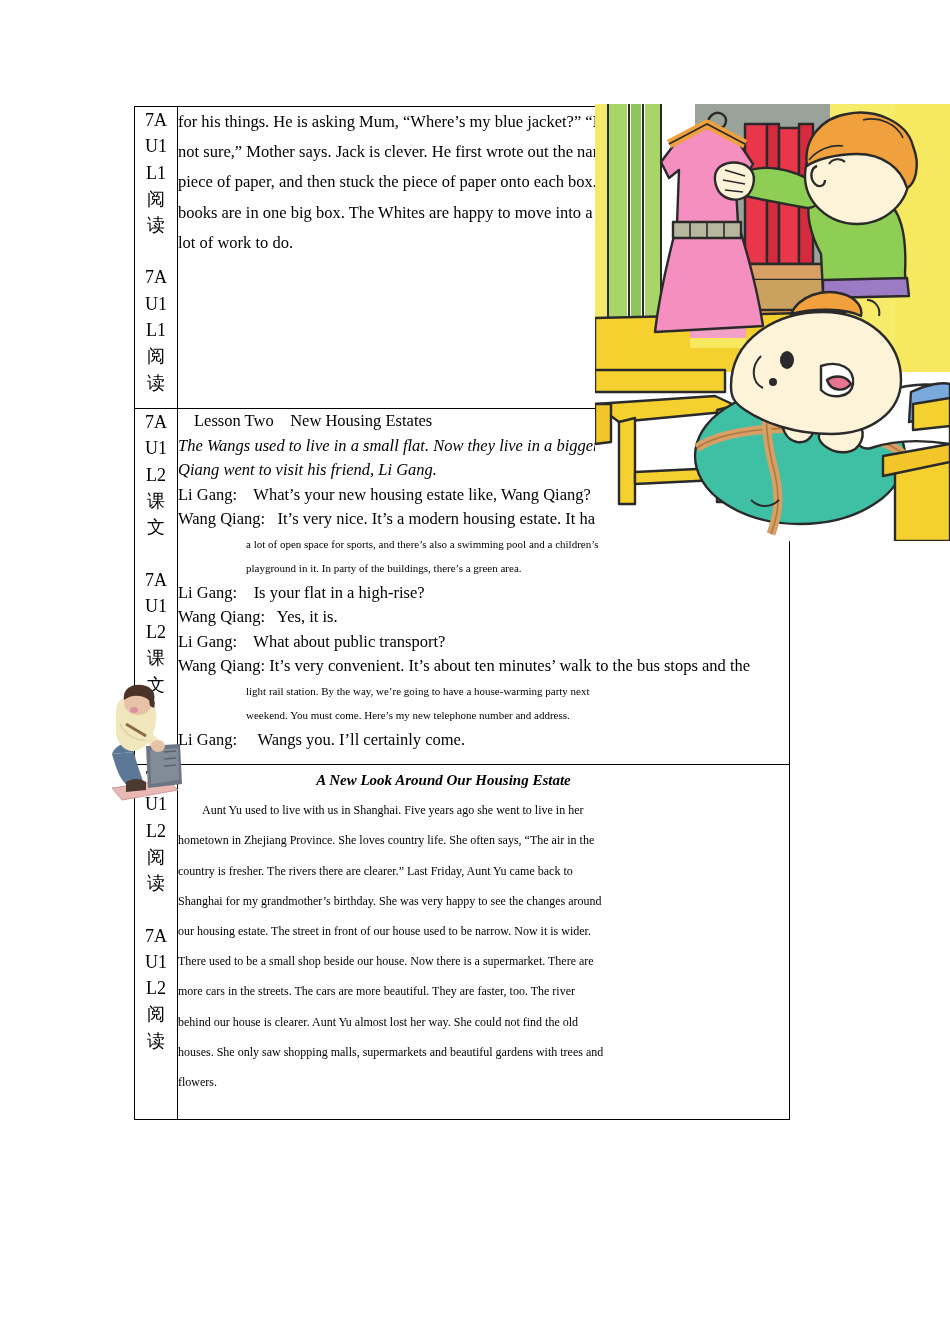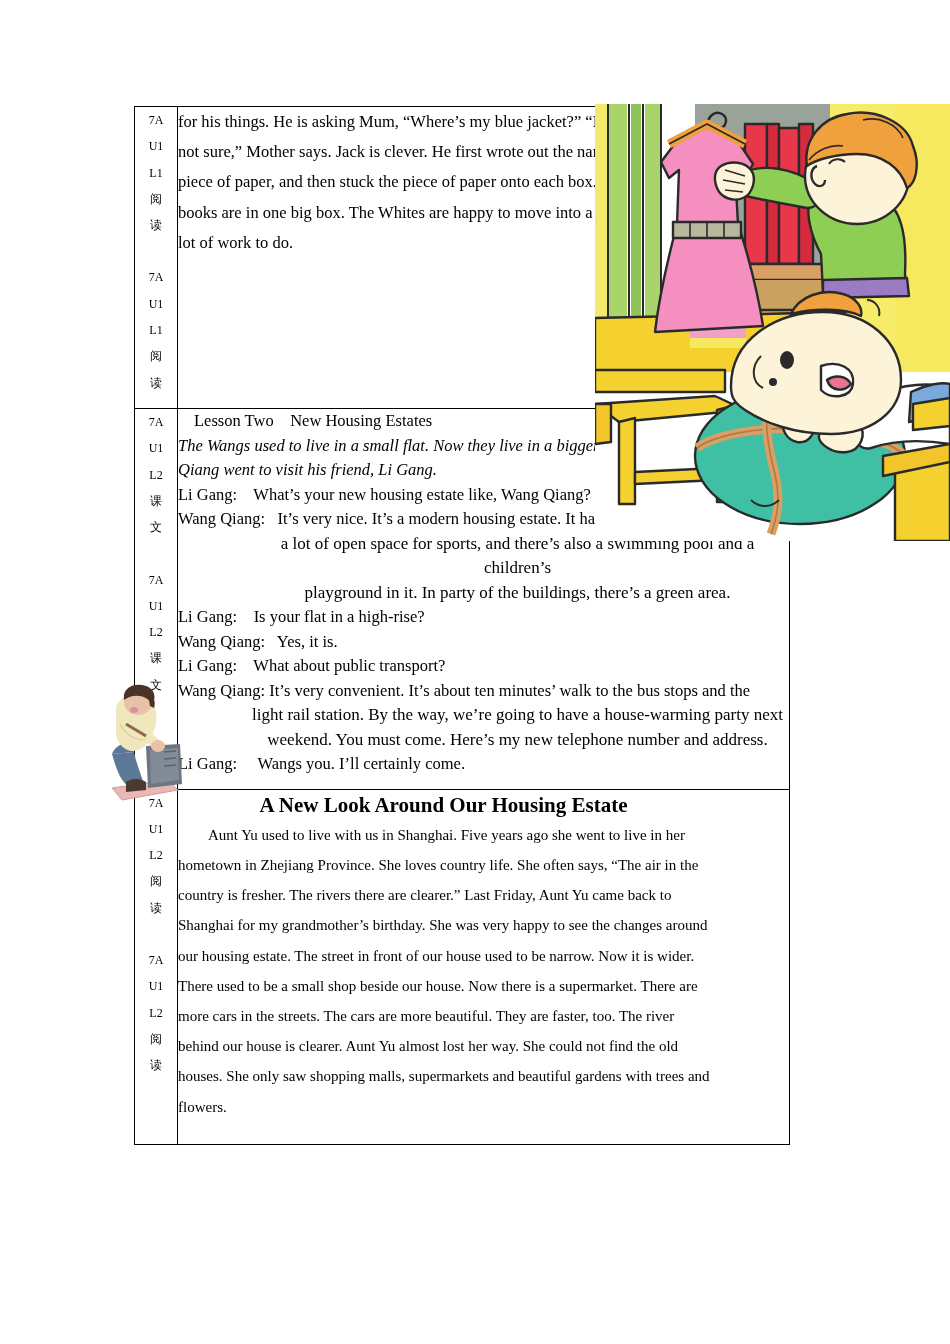--- a/index.html
+++ b/index.html
@@ -34,21 +34,21 @@
   .doc-table td {
     border: 1px solid #000000;
     vertical-align: top;
     padding: 0;
   }
 
   .label-cell {
     width: 42px;
     padding: 6px 0 6px 0;
     text-align: center;
-    font-size: 12px;
+    font-size: 18px;
     line-height: 26.3px;
     margin-top: 28px;
   }
   .label-block {
     display: block;
   }
   .label-gap {
     display: block;
     height: 26px;
   }
@@ -77,36 +77,36 @@
     margin: 0;
   }
   .dlg-line {
     font-size: 16.5px;
     line-height: 24.5px;
     margin: 0;
     white-space: pre-wrap;
     font-family: Liberation Serif, serif;
   }
   .dlg-cont {
-    font-size: 17px;
+    font-size: 11px;
     line-height: 24.5px;
     margin: 0;
     padding-left: 68px;
-    text-align: center;
   }
   .section-title {
     font-weight: bold;
-    font-size: 21px;
+    font-size: 15px;
     line-height: 30.2px;
     margin: 0 0 0 0;
     text-align: center;
     padding-right: 80px;
+    font-style: italic;
   }
   .read-para {
-    font-size: 15px;
+    font-size: 12px;
     line-height: 30.2px;
     margin: 0;
     text-indent: 0;
     white-space: pre-wrap;
   }
 
   
   .illus-main {
     position: absolute;
     left: 595px;

